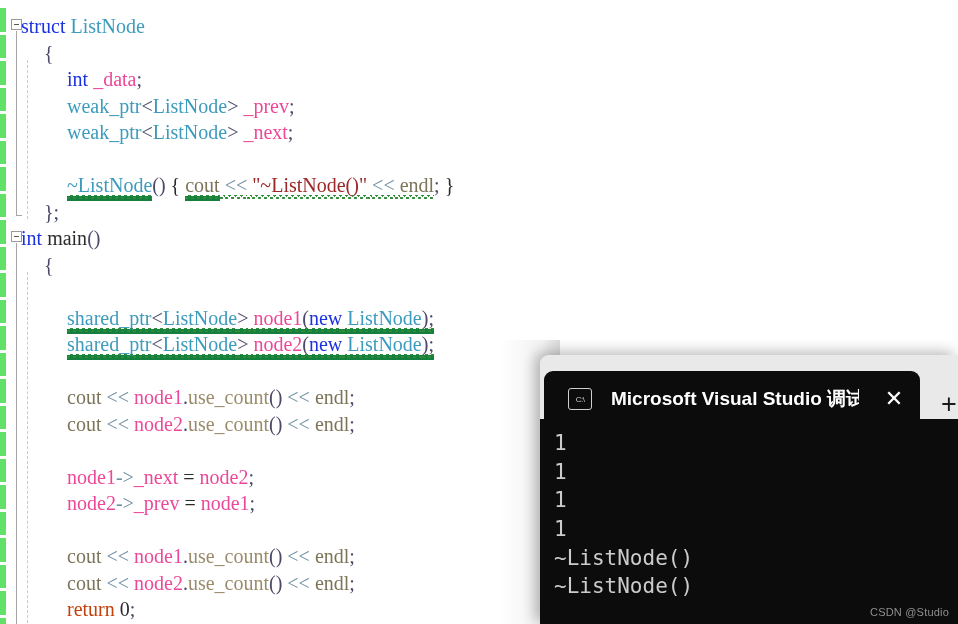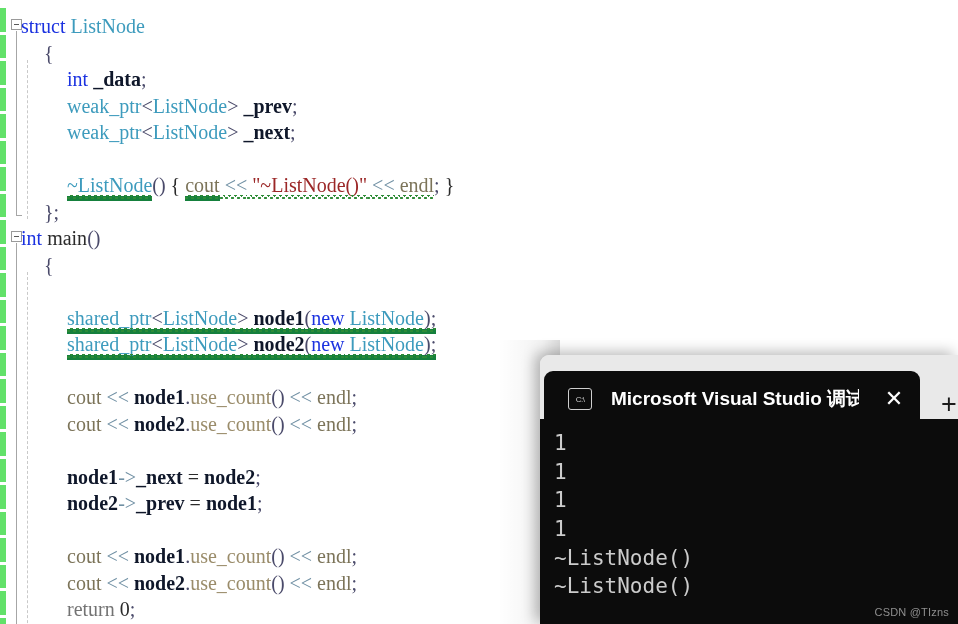--- a/index.html
+++ b/index.html
@@ -55,23 +55,23 @@
     font-family: "Liberation Serif", serif;
     font-size: 20px;
     line-height: 26.5px;
     white-space: pre;
     color: #1f1f5e;
   }
   .line { position: absolute; left: 0; width: 958px; height: 26.5px; }
 
   
   .kw   { color: #1b32e0; }          
-  .kw2  { color: #737373; }          
+  .kw2  { color: #c2410c; }          
   .type { color: #3d9bbd; }          
-  .var  { color: #0f172a; font-weight: bold; }          
+  .var  { color: #ec4899; }          
   .fn   { color: #9a8c6a; }          
   .op   { color: #6f8fa3; }          
   .plain{ color: #2b2b2b; }
   .str  { color: #9b2727; }          
   .num  { color: #2b2b2b; }
   .punc { color: #4a4a6a; }
   .stream { color: #7c7459; }        
 
   
   .sq { position: relative; }
@@ -218,16 +218,16 @@
       <div id="tab">
         <div id="tab-icon">C:\</div>
         <div id="tab-title">Microsoft Visual Studio 调试控</div>
         <div id="tab-close">✕</div>
       </div>
       <div id="tab-new">+</div>
     </div>
 
     <div id="console-body"><div class="out-line">1</div><div class="out-line">1</div><div class="out-line">1</div><div class="out-line">1</div><div class="out-line">~ListNode()</div><div class="out-line">~ListNode()</div></div>
 
-    <div id="watermark">CSDN @TIzns</div>
+    <div id="watermark">CSDN @Studio</div>
   </div>
 
 </div>
 
 </body></html>

